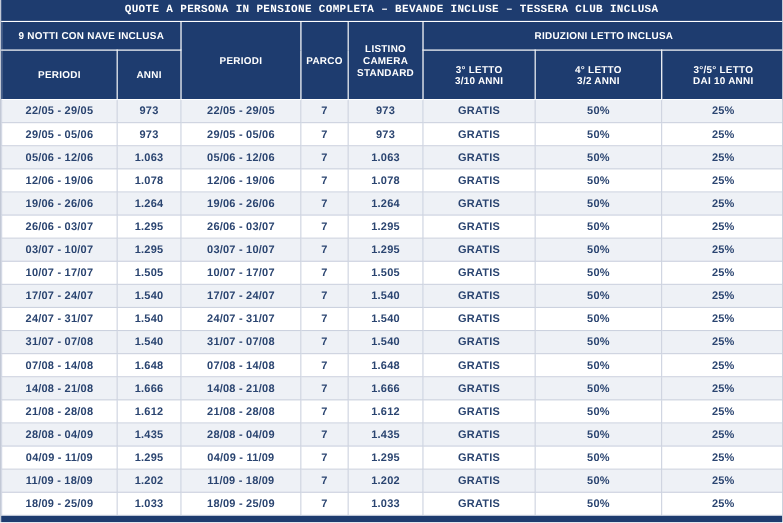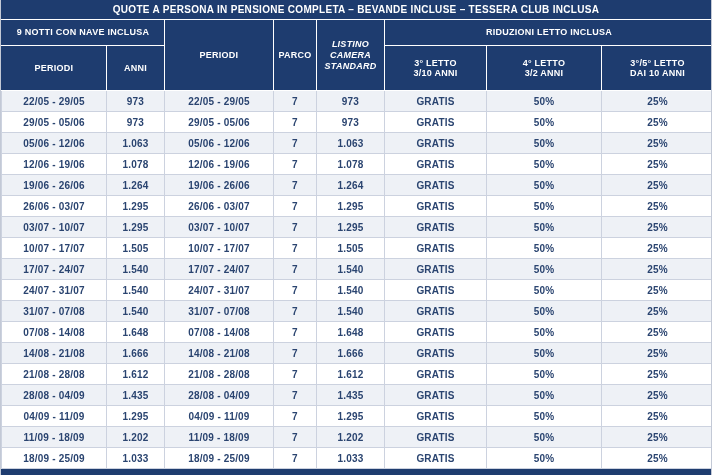--- a/index.html
+++ b/index.html
@@ -15,38 +15,39 @@
     height:18px;background:#1e3c6f;color:#ffffff;
     display:flex;align-items:center;justify-content:center;
     font-size:10px;letter-spacing:.35px;
     border-bottom:1px solid #ffffff;
   }
   .subtitle-bar{
     height:20px;background:#1e3c6f;color:#ffffff;
     display:flex;align-items:center;justify-content:center;
     font-size:10px;letter-spacing:.3px;
     border-bottom:1px solid #ffffff;
+    font-family:Liberation Mono, monospace;
   }
   table.price{
     width:712px;border-collapse:collapse;table-layout:fixed;
   }
   thead th{
     background:#1e3c6f;color:#ffffff;
     border:1px solid #ffffff;
     font-size:9px;line-height:1.2;letter-spacing:.25px;
     text-align:center;vertical-align:middle;
     padding:1px 0;
   }
   thead tr.hdr-a th{height:19px;}
   thead tr.hdr-b th{height:33px;}
   thead th:first-child{border-left:1px solid #1e3c6f;}
   thead th:last-child{border-right:1px solid #1e3c6f;}
   thead tr:first-child th{border-top:none;}
   .hdr-narrow{max-width:58px;margin:0 auto;}
-  .hdr-narrow2{max-width:52px;margin:18px auto;font-style:italic;}
+  .hdr-narrow2{max-width:52px;margin:18px auto;}
   .hdr-narrow3{max-width:66px;margin:0 auto;}
   tbody td{
     height:21px;border:1px solid #ccd2df;
     color:#2a4470;font-size:10px;letter-spacing:.2px;
     text-align:center;vertical-align:middle;padding:0;
   }
   tbody tr:nth-child(odd) td{background:#eef1f6;}
   tbody tr:nth-child(even) td{background:#ffffff;}
   tbody tr:first-child td{border-top:none;}
   .bottom-bar{height:6px;background:#1e3c6f;}

